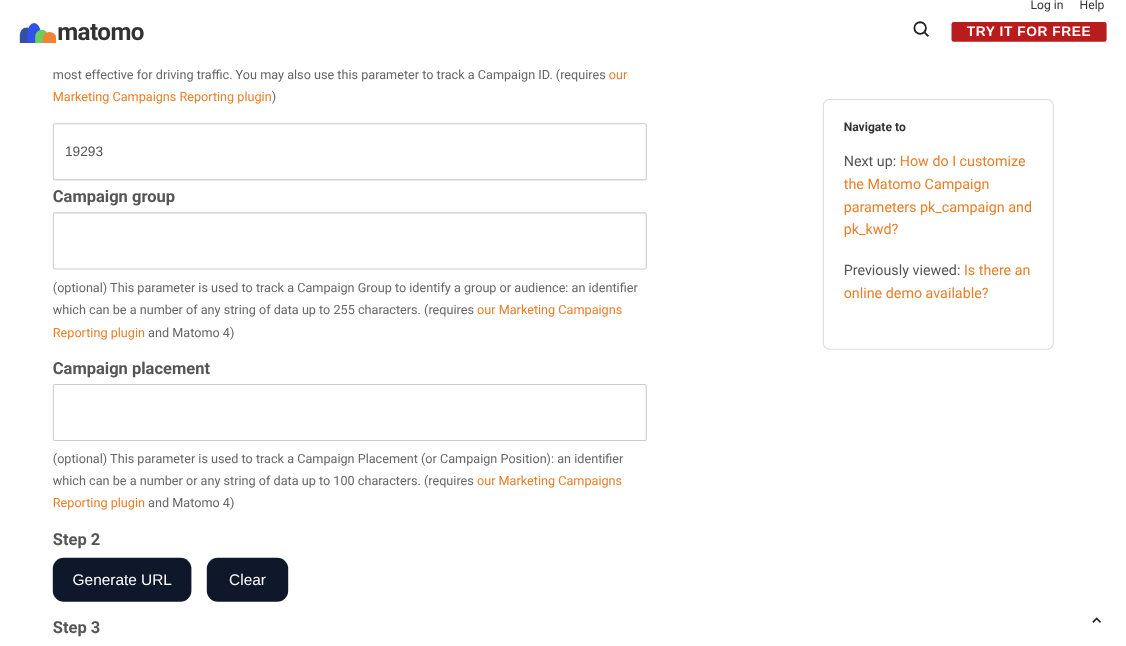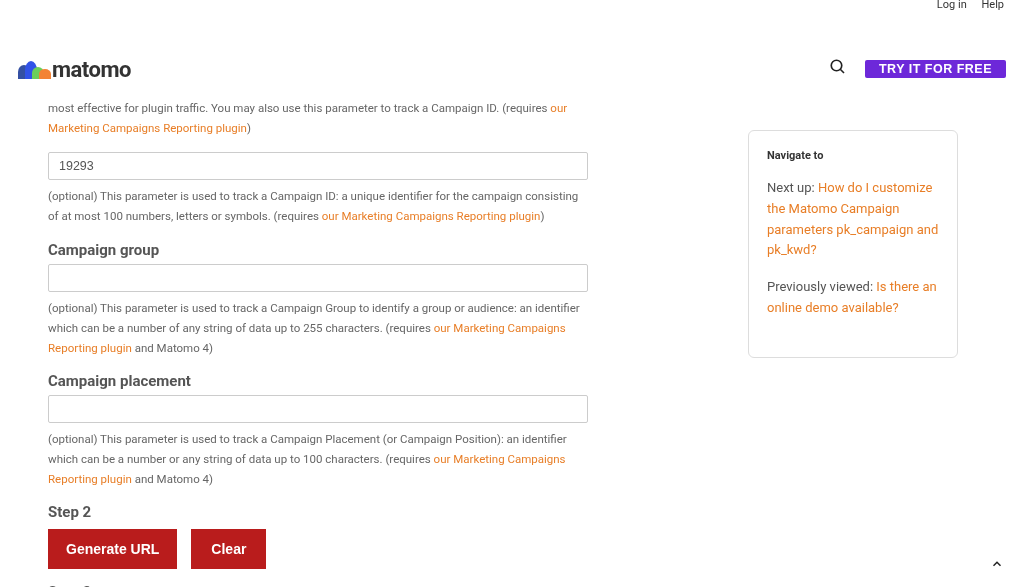--- a/index.html
+++ b/index.html
@@ -21,42 +21,41 @@
     color: #333;
   }
   .utilbar a { margin-left: 12px; color: #333; text-decoration: none; }
   
   .header {
     display: flex;
     align-items: center;
     justify-content: space-between;
     padding: 12px 18px;
     height: 58px;
-    margin-top: 40px;
   }
   .logo { display: flex; align-items: center; gap: 6px; }
   .logo-img {
     width: 28px; height: 20px; position: relative;
   }
   .logo-bump {
     position: absolute; bottom: 0; width: 12px; height: 12px; border-radius: 50% 50% 0 0;
   }
   .lb1 { background: #3450a3; left: 0; height: 14px; }
   .lb2 { background: #3152e8; left: 7px; height: 18px; }
   .lb3 { background: #6ccf5a; left: 14px; height: 12px; }
   .lb4 { background: #f38334; left: 21px; height: 10px; }
   .logo-text {
     font-weight: 700; font-size: 22px; color: #333; letter-spacing: -0.5px;
   }
   .nav { display: flex; gap: 28px; font-size: 14px; font-weight: 600; color: #333; }
   .nav a { color: #333; text-decoration: none; }
   .header-right { display: flex; align-items: center; gap: 18px; }
   .search-icon svg { width: 18px; height: 18px; stroke: #222; stroke-width: 2.2; fill: none; }
   .cta {
-    background: #6d28d9;
+    background: #b91c1c;
     color: #fff;
     font-weight: 700;
     font-size: 12.5px;
     padding: 2px 14px;
     border-radius: 2px;
     border: none;
     letter-spacing: 0.5px;
   }
   
   .page {
@@ -71,38 +70,38 @@
     font-size: 11.5px; color: #666; line-height: 1.75; margin-bottom: 14px;
   }
   .helptext a { color: #e87e27; text-decoration: none; }
   .fieldlabel {
     font-size: 15px; font-weight: 700; color: #555; margin-bottom: 5px;
   }
   .input {
     width: 100%;
     border: 1px solid #ccc;
     border-radius: 2px;
-    padding: 6px 10px;
+    padding: 18px 10px;
     font-size: 12.5px;
     color: #555;
     margin-bottom: 6px;
     background: #fff;
   }
   .step-title {
     font-size: 15px; font-weight: 700; color: #555; margin-bottom: 8px;
   }
   .btnrow { display: flex; gap: 14px; margin-bottom: 14px; }
   .btn-orange {
-    background: #b91c1c;
+    background: #0f172a;
     color: #fff;
-    font-weight: 700;
+    font-weight: 400;
     font-size: 14px;
     border: none;
     padding: 12px 18px;
-    border-radius: 0;
+    border-radius: 10px;
     cursor: pointer;
   }
   .clear-btn { padding: 12px 20px; }
   
   .card {
     border: 1px solid #ddd;
     border-radius: 6px;
     padding: 18px 18px 22px;
     font-size: 13px;
   }
@@ -144,27 +143,24 @@
         </svg>
     </span>
     <button class="cta">TRY IT FOR FREE</button>
   </div>
 </header>
 
 <div class="page">
   <main class="main">
 
     <p class="helptext">
-      <span>most effective for plugin traffic. You may also use this parameter to track a Campaign ID. (requires </span><a href="#">our Marketing Campaigns Reporting plugin</a><span>)</span>
+      <span>most effective for driving traffic. You may also use this parameter to track a Campaign ID. (requires </span><a href="#">our Marketing Campaigns Reporting plugin</a><span>)</span>
     </p>
 
     <input class="input" type="text" value="19293" style="">
-    <p class="helptext">
-      <span>(optional) This parameter is used to track a Campaign ID: a unique identifier for the campaign consisting of at most 100 numbers, letters or symbols. (requires </span><a href="#">our Marketing Campaigns Reporting plugin</a><span>)</span>
-    </p>
 
     <div class="fieldlabel">Campaign group</div>
     <input class="input" type="text" value="" style="">
     <p class="helptext">
       <span>(optional) This parameter is used to track a Campaign Group to identify a group or audience: an identifier which can be a number of any string of data up to 255 characters. (requires </span><a href="#">our Marketing Campaigns Reporting plugin</a><span> and Matomo 4)</span>
     </p>
 
     <div class="fieldlabel">Campaign placement</div>
     <input class="input" type="text" value="" style="">
     <p class="helptext">

